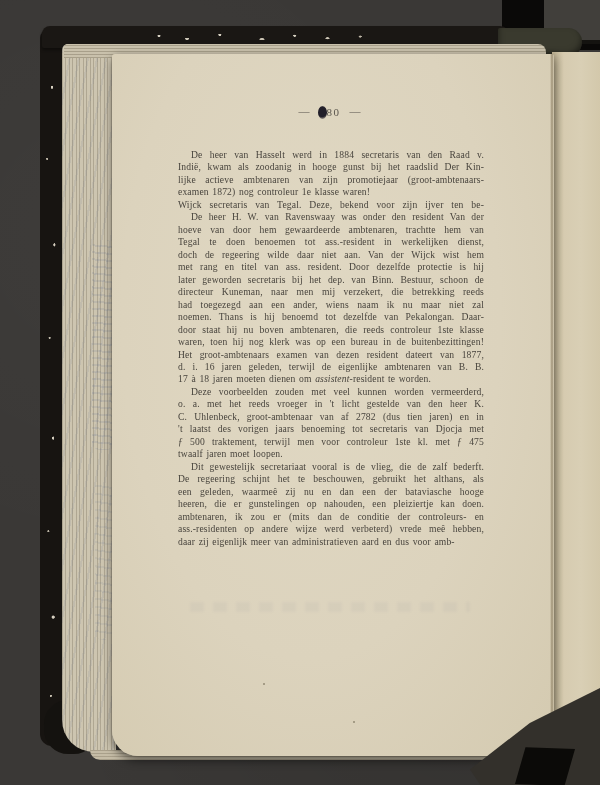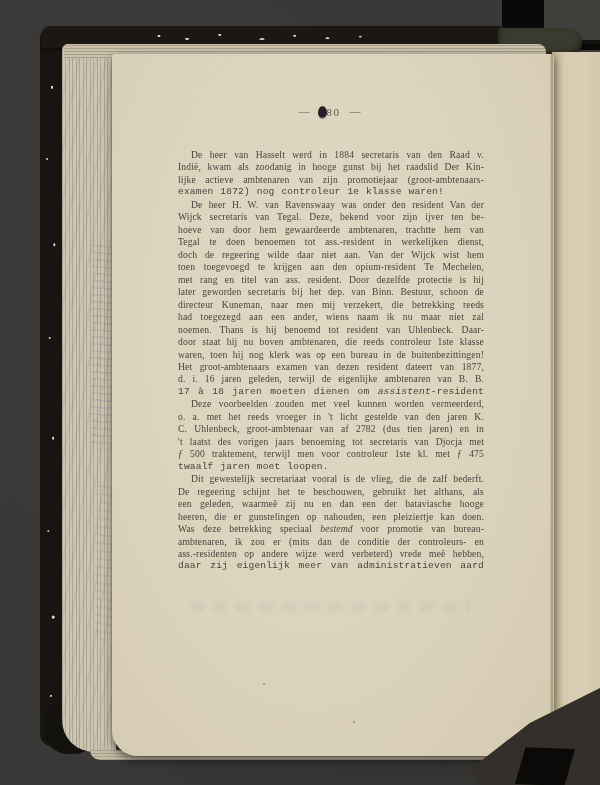--- a/index.html
+++ b/index.html
@@ -75,21 +75,21 @@
   .page-number .dash{margin:0 9px;position:relative;top:-1px;}
   .num-wrap{position:relative;display:inline-block;letter-spacing:1.5px;}
   .blot{position:absolute;left:-2px;top:0px;width:9px;height:13px;border-radius:50%;
     background:radial-gradient(circle at 45% 45%, #221f2a 0 55%, rgba(34,31,42,0.45) 78%, transparent 100%);
     filter:blur(0.4px);}
 
   .body-text{position:absolute;left:66px;top:95px;width:306px;
     font-size:9.6px;color:#48443d;word-spacing:1px;letter-spacing:0.15px;}
   .line{height:12.47px;line-height:12.47px;overflow:hidden;
     text-align:justify;text-align-last:justify;}
-  .line.last{text-align-last:left;font-family:Liberation Mono, monospace;}
+  .line.last{text-align-last:left;}
   .line.first{text-indent:13px;}
   .line i{font-style:italic;}
 
   .fleck{width:2px;height:2px;border-radius:50%;background:rgba(90,80,60,0.55);}
   .ghost-bleed{left:78px;top:548px;width:280px;height:10px;opacity:.5;filter:blur(1px);
     background:repeating-linear-gradient(90deg, rgba(100,110,130,0.10) 0 14px, transparent 14px 23px);}
 </style>
 </head>
 <body>
 
@@ -116,51 +116,49 @@
       <span class="dash">—</span><span class="num-wrap"><span>280</span><span class="blot"></span></span><span class="dash">—</span>
     </div>
     <div class="body-text">
         <div>
           <div class="line first">De heer van Hasselt werd in 1884 secretaris van den Raad v.</div>
           <div class="line">Indië, kwam als zoodanig in hooge gunst bij het raadslid Der Kin-</div>
           <div class="line">lijke actieve ambtenaren van zijn promotiejaar (groot-ambtenaars-</div>
           <div class="line last">examen 1872) nog controleur 1e klasse waren!</div>
         </div>
         <div>
+          <div class="line">Wijck secretaris van Tegal. Deze, bekend voor zijn ijver ten be-</div>
           <div class="line first">De heer H. W. van Ravenswaay was onder den resident Van der</div>
-          <div class="line">Wijck secretaris van Tegal. Deze, bekend voor zijn ijver ten be-</div>
           <div class="line">hoeve van door hem gewaardeerde ambtenaren, trachtte hem van</div>
           <div class="line">Tegal te doen benoemen tot ass.-resident in werkelijken dienst,</div>
           <div class="line">doch de regeering wilde daar niet aan. Van der Wijck wist hem</div>
-          <div class="line">toen toegevoegd te krijgen aan den opium-resident Te Mechelen,</div>
           <div class="line">met rang en titel van ass. resident. Door dezelfde protectie is hij</div>
           <div class="line">later geworden secretaris bij het dep. van Binn. Bestuur, schoon de</div>
           <div class="line">directeur Kuneman, naar men mij verzekert, die betrekking reeds</div>
           <div class="line">had toegezegd aan een ander, wiens naam ik nu maar niet zal</div>
-          <div class="line">noemen. Thans is hij benoemd tot resident van Uhlenbeck. Daar-</div>
+          <div class="line">noemen. Thans is hij benoemd tot dezelfde van Pekalongan. Daar-</div>
           <div class="line">door staat hij nu boven ambtenaren, die reeds controleur 1ste klasse</div>
           <div class="line">waren, toen hij nog klerk was op een bureau in de buitenbezittingen!</div>
           <div class="line">Het groot-ambtenaars examen van dezen resident dateert van 1877,</div>
           <div class="line">d. i. 16 jaren geleden, terwijl de eigenlijke ambtenaren van B. B.</div>
           <div class="line last">17 à 18 jaren moeten dienen om <i>assistent</i>-resident te worden.</div>
         </div>
         <div>
           <div class="line first">Deze voorbeelden zouden met veel kunnen worden vermeerderd,</div>
-          <div class="line">o. a. met het reeds vroeger in 't licht gestelde van den jaren K.</div>
+          <div class="line">o. a. met het reeds vroeger in 't licht gestelde van den heer K.</div>
           <div class="line">C. Uhlenbeck, groot-ambtenaar van af 2782 (dus tien jaren) en in</div>
           <div class="line">'t laatst des vorigen jaars benoeming tot secretaris van Djocja met</div>
           <div class="line">ƒ 500 traktement, terwijl men voor controleur 1ste kl. met ƒ 475</div>
           <div class="line last">twaalf jaren moet loopen.</div>
         </div>
         <div>
           <div class="line first">Dit gewestelijk secretariaat vooral is de vlieg, die de zalf bederft.</div>
           <div class="line">De regeering schijnt het te beschouwen, gebruikt het althans, als</div>
           <div class="line">een geleden, waarmeê zij nu en dan een der bataviasche hooge</div>
           <div class="line">heeren, die er gunstelingen op nahouden, een pleiziertje kan doen.</div>
-          <div class="line">Was deze betrekking speciaal <i>bestemd</i> voor promotie van bureau-</div>
           <div class="line">ambtenaren, ik zou er (mits dan de conditie der controleurs- en</div>
           <div class="line">ass.-residenten op andere wijze werd verbeterd) vrede meê hebben,</div>
           <div class="line last">daar zij eigenlijk meer van administratieven aard en dus voor amb-</div>
         </div>
       </div>
     <div class="abs ghost-bleed"></div>
     <div class="abs fleck" style="left:151px;top:629px;"></div>
     <div class="abs fleck" style="left:241px;top:667px;"></div>
   </div>
 

